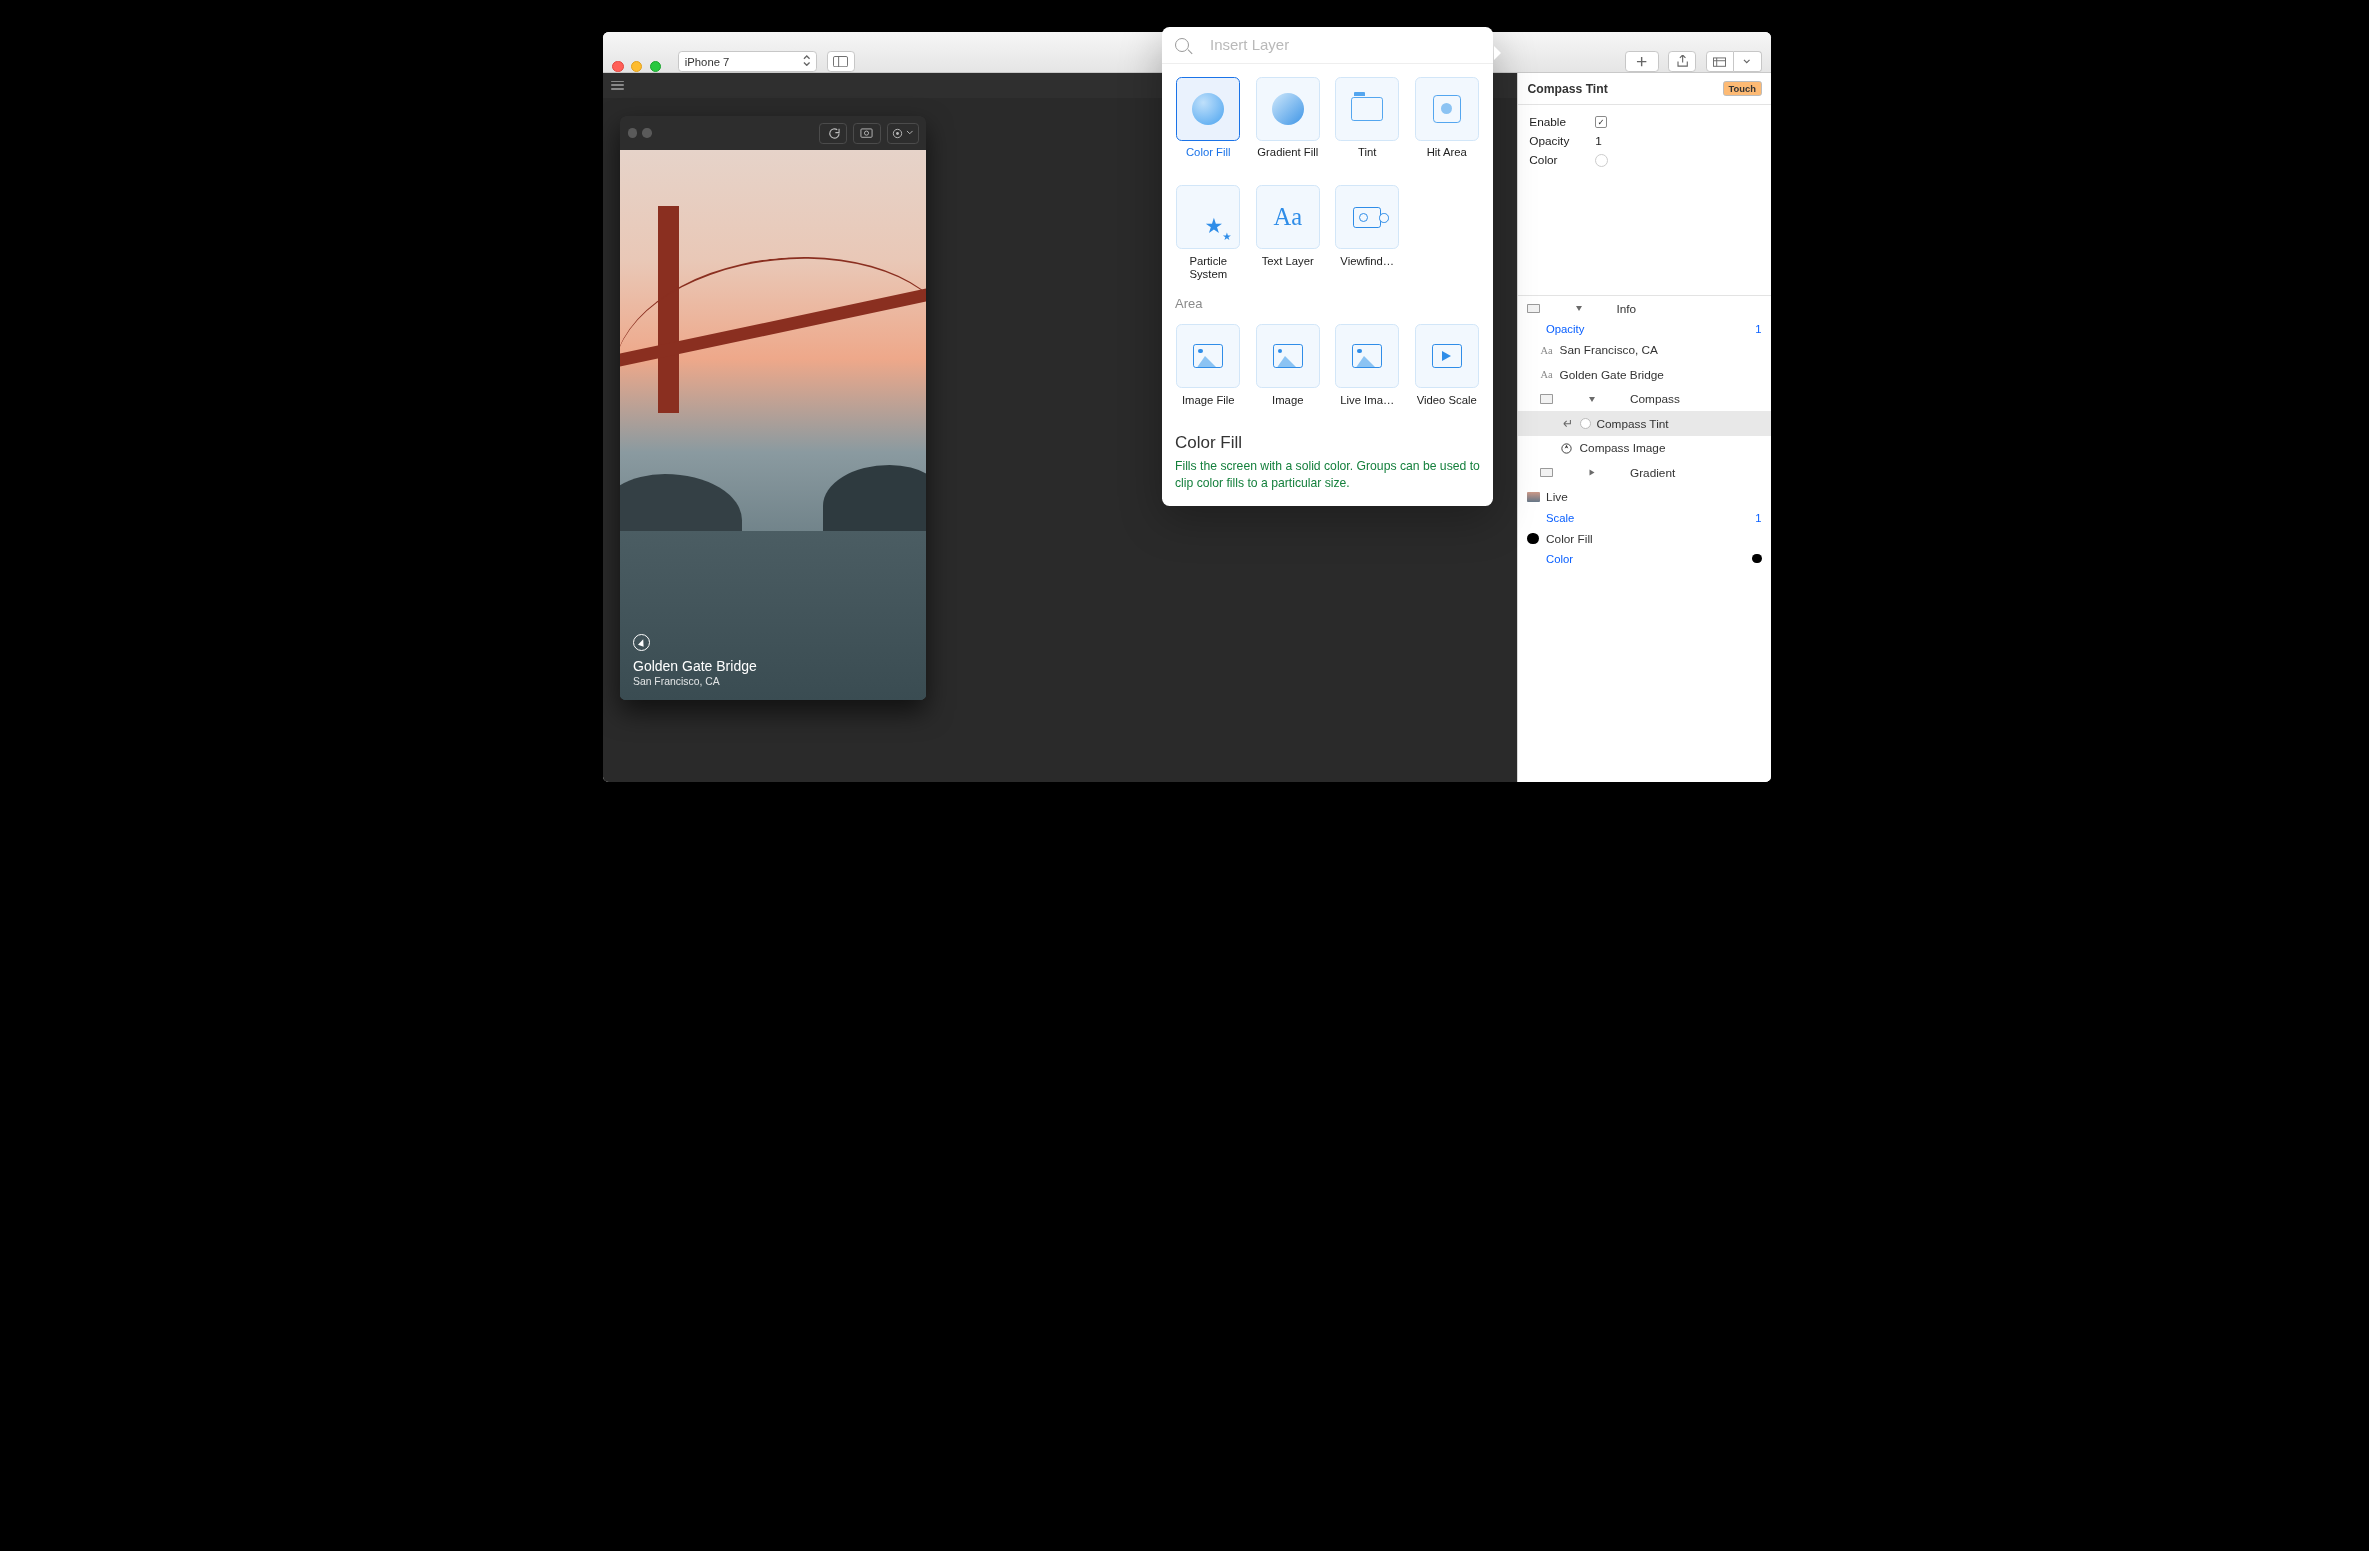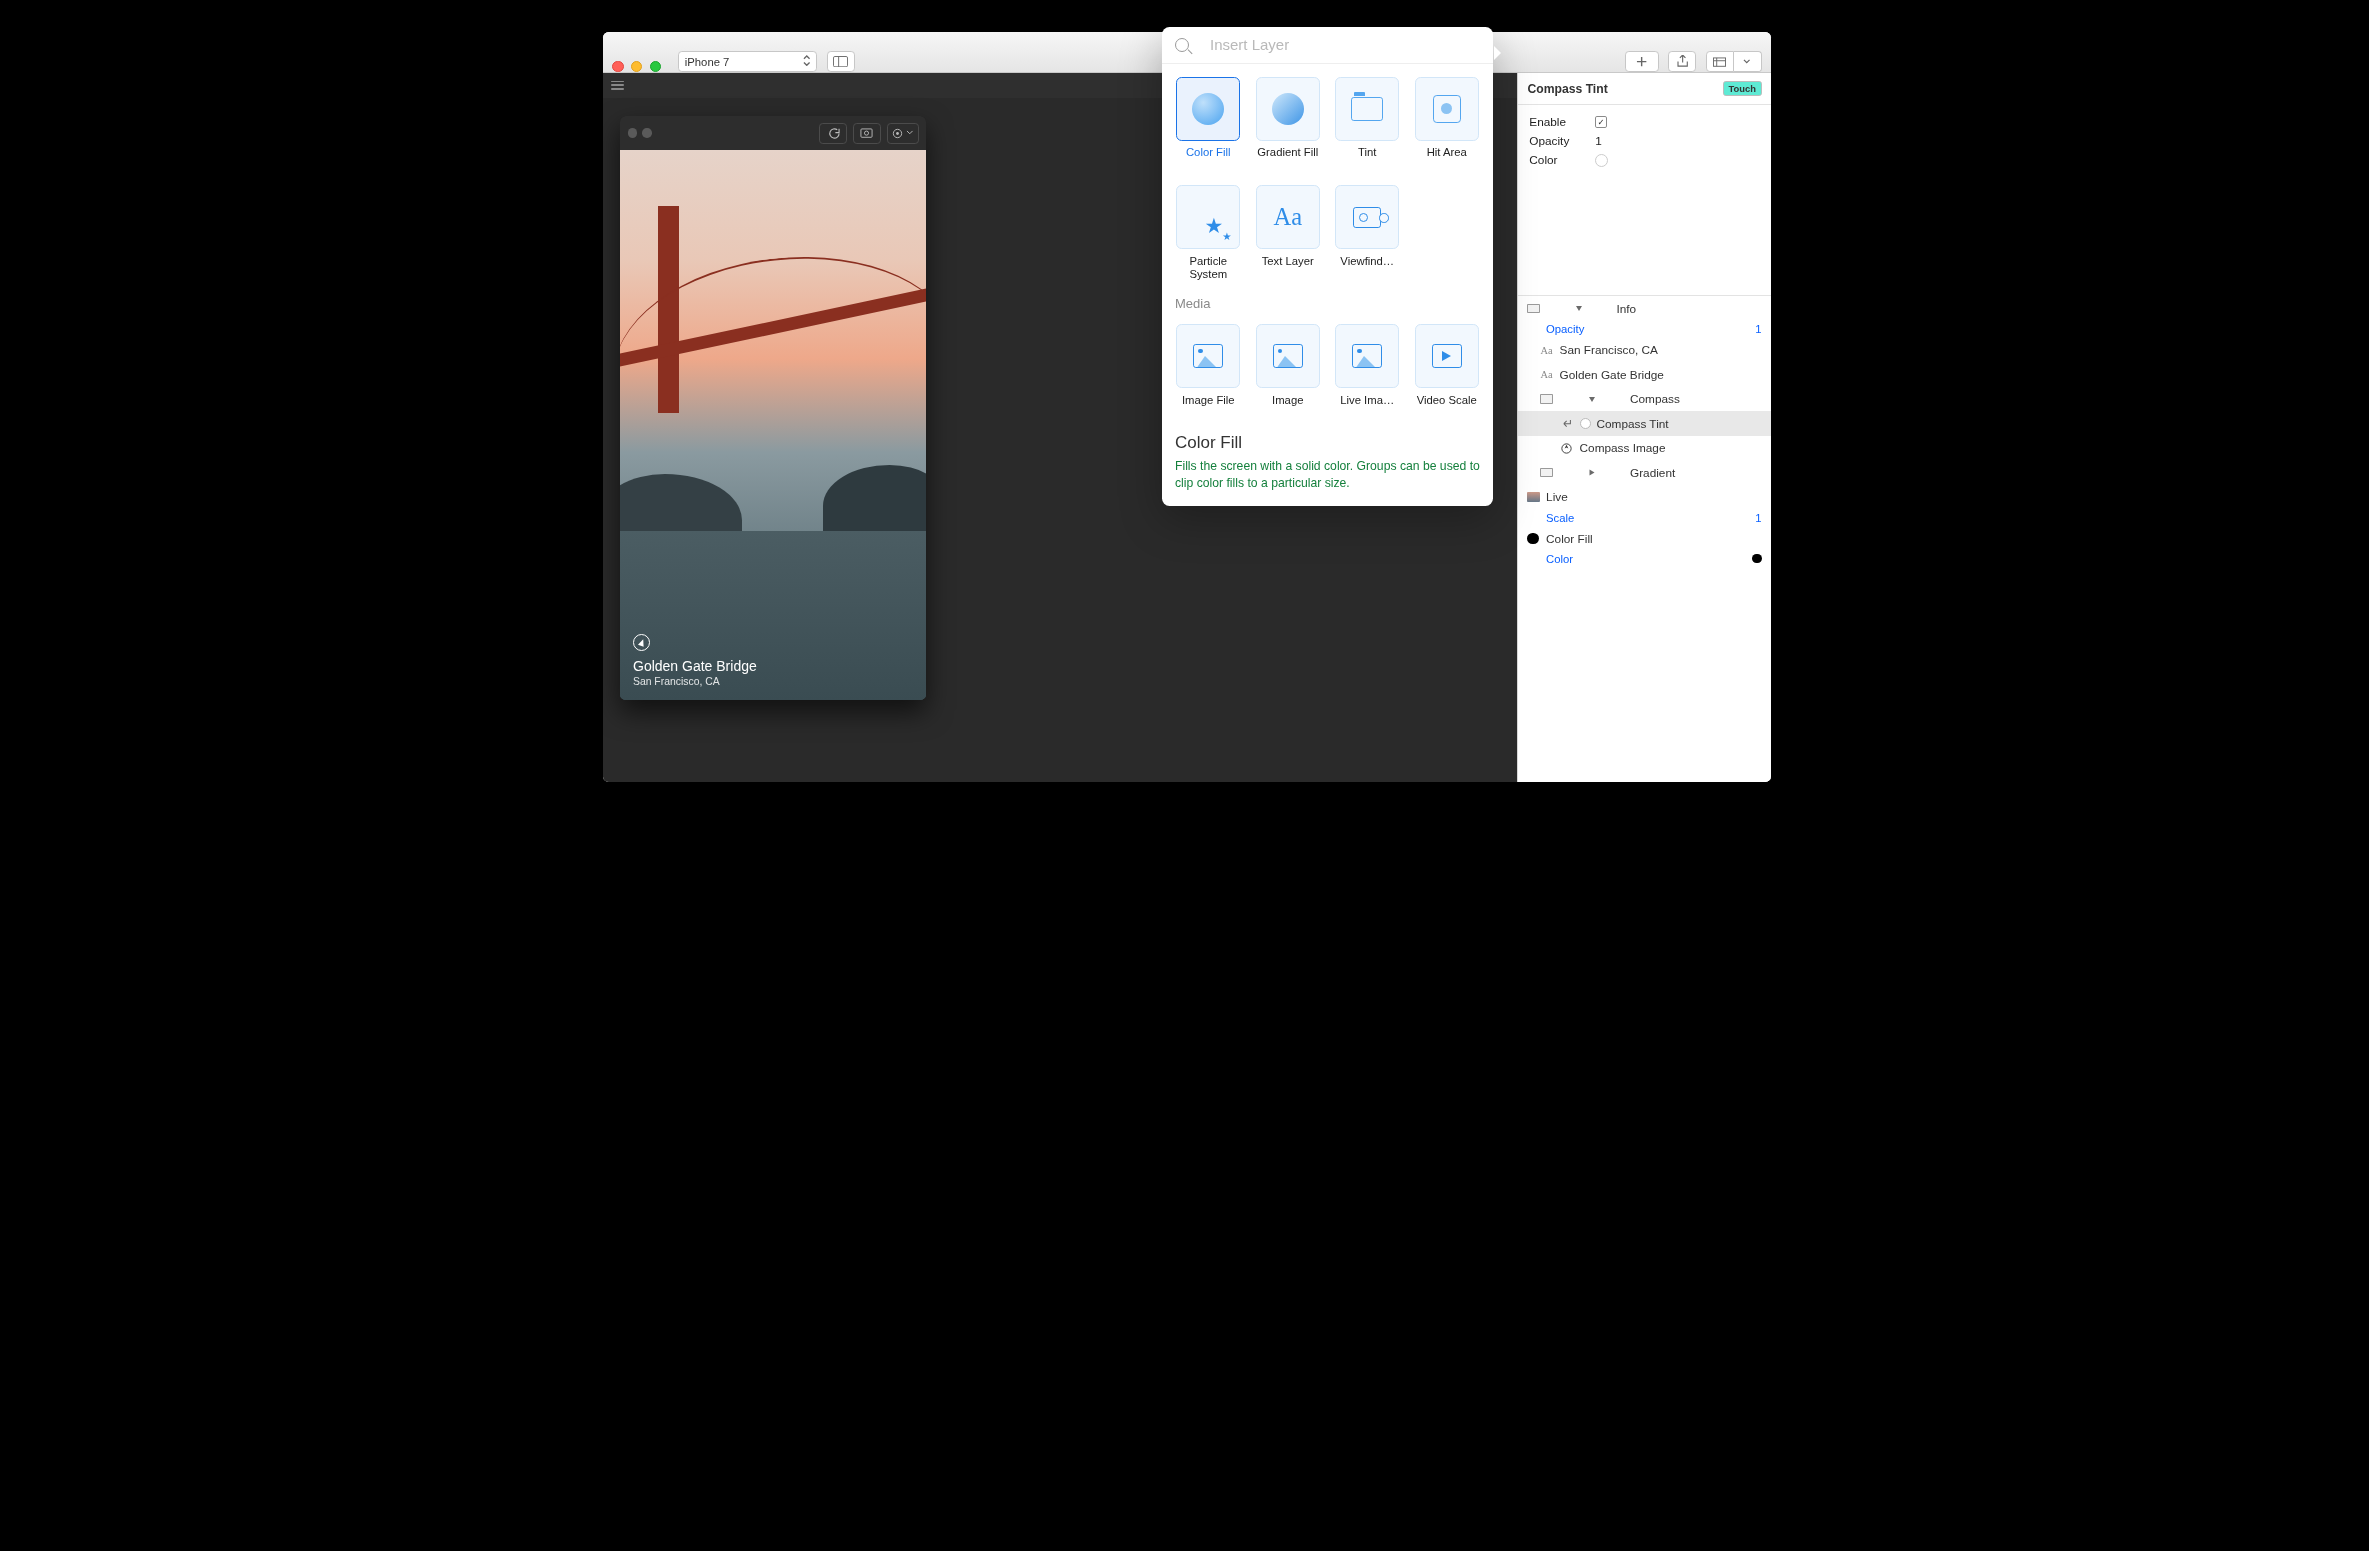--- a/index.html
+++ b/index.html
@@ -44,21 +44,21 @@
   .hill-l{position:absolute;left:-19px;bottom:141px;width:141px;height:85px;background:#344045;border-radius:50% 60% 0 0;}
   .hill-r{position:absolute;right:-19px;bottom:160px;width:122px;height:75px;background:#2e3a3f;border-radius:60% 50% 0 0;}
   .overlay-info{position:absolute;left:13px;bottom:13px;color:#fff;}
   .compass-icon{width:17px;height:17px;border:1.4px solid #fff;border-radius:50%;display:flex;align-items:center;justify-content:center;margin-bottom:7.5px;}
   .compass-icon::after{content:"";width:0;height:0;border-left:3.8px solid transparent;border-right:3.8px solid transparent;border-bottom:7.5px solid #fff;transform:rotate(20deg);}
   .overlay-title{font-size:14px;font-weight:500;}
   .overlay-sub{font-size:10.4px;opacity:.85;margin-top:1.9px;}
   
   .inspector { width:254px; background:#fff; border-left:0.9px solid #d6d6d6; display:flex; flex-direction:column;}
   .insp-header{height:32px;border-bottom:0.9px solid #e3e3e3;display:flex;align-items:center;padding:0 9.4px;font-weight:600;font-size:12.2px;}
-  .touch-btn{margin-left:auto;font-size:9.4px;border:0.9px solid #bcbcbc;border-radius:2.8px;padding:0.9px 4.7px;background:#5eead4;}
+  .touch-btn{margin-left:auto;font-size:9.4px;border:0.9px solid #bcbcbc;border-radius:2.8px;padding:0.9px 4.7px;background:#fdba74;}
   .props{padding:7.5px 11.3px 3.8px 11.3px;font-size:11.8px;}
   .prop-row{display:flex;align-items:center;height:19px;}
   .prop-label{width:66px;color:#222;}
   .prop-val{color:#222;}
   .chk{width:11.3px;height:11.3px;border:0.9px solid #8a8a8a;border-radius:1.9px;display:inline-flex;align-items:center;justify-content:center;background:#fff;}
   .chk.on::after{content:"✓";font-size:8.5px;color:#333;}
   .swatch{width:13px;height:13px;border-radius:50%;border:0.9px solid #ccc;background:#fff;display:inline-block;}
   .insp-spacer{flex:0 0 122px;}
   .layers{border-top:0.9px solid #e3e3e3; font-size:11.8px; overflow:auto;}
   .layer-row{display:flex;align-items:center;height:24.5px;padding:0 7.5px;gap:5.6px;}
@@ -384,21 +384,21 @@
         </div>
         <div class="tile">
           <div class="tile-box">
             <div class="ico">
               <div class="i-viewfinder"></div>
             </div>
           </div>
           <div class="tile-label">Viewfind…</div>
         </div>
       </div>
-    <div class="sec-title">Media</div>
+    <div class="sec-title">Area</div>
     <div class="grid" id="grid-media">
         <div class="tile">
           <div class="tile-box">
             <div class="ico">
               <div class="i-image"></div>
             </div>
           </div>
           <div class="tile-label">Image File</div>
         </div>
         <div class="tile">

